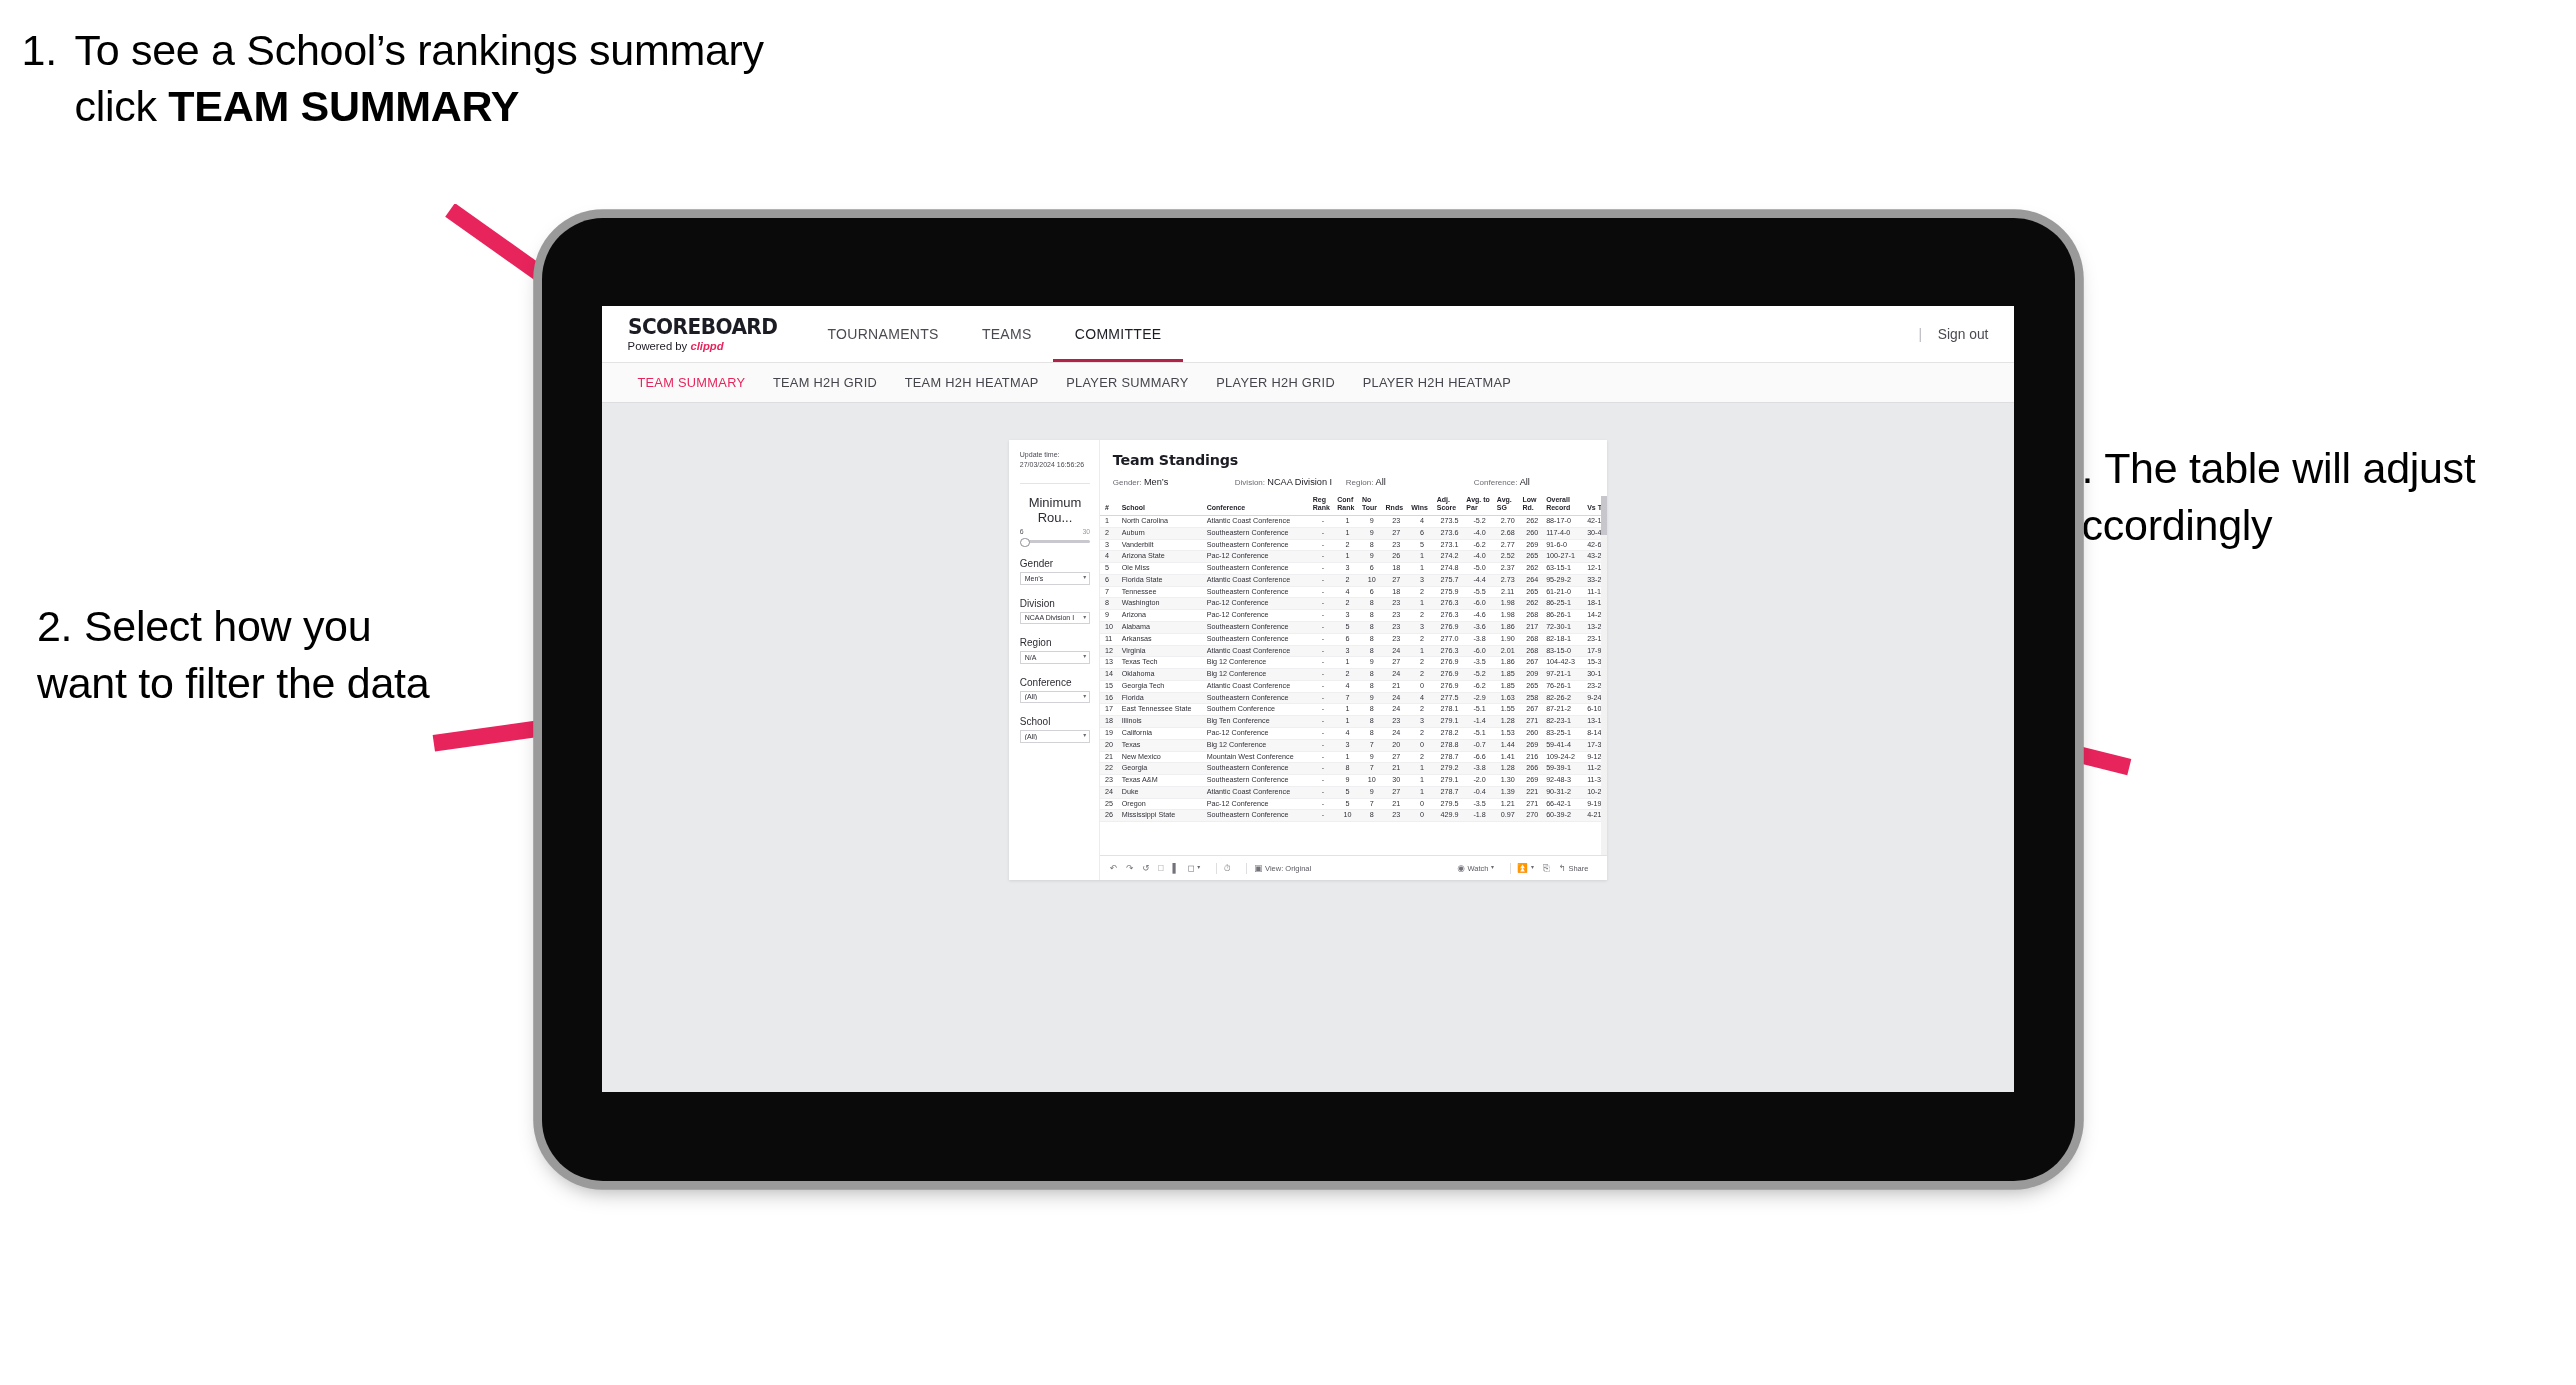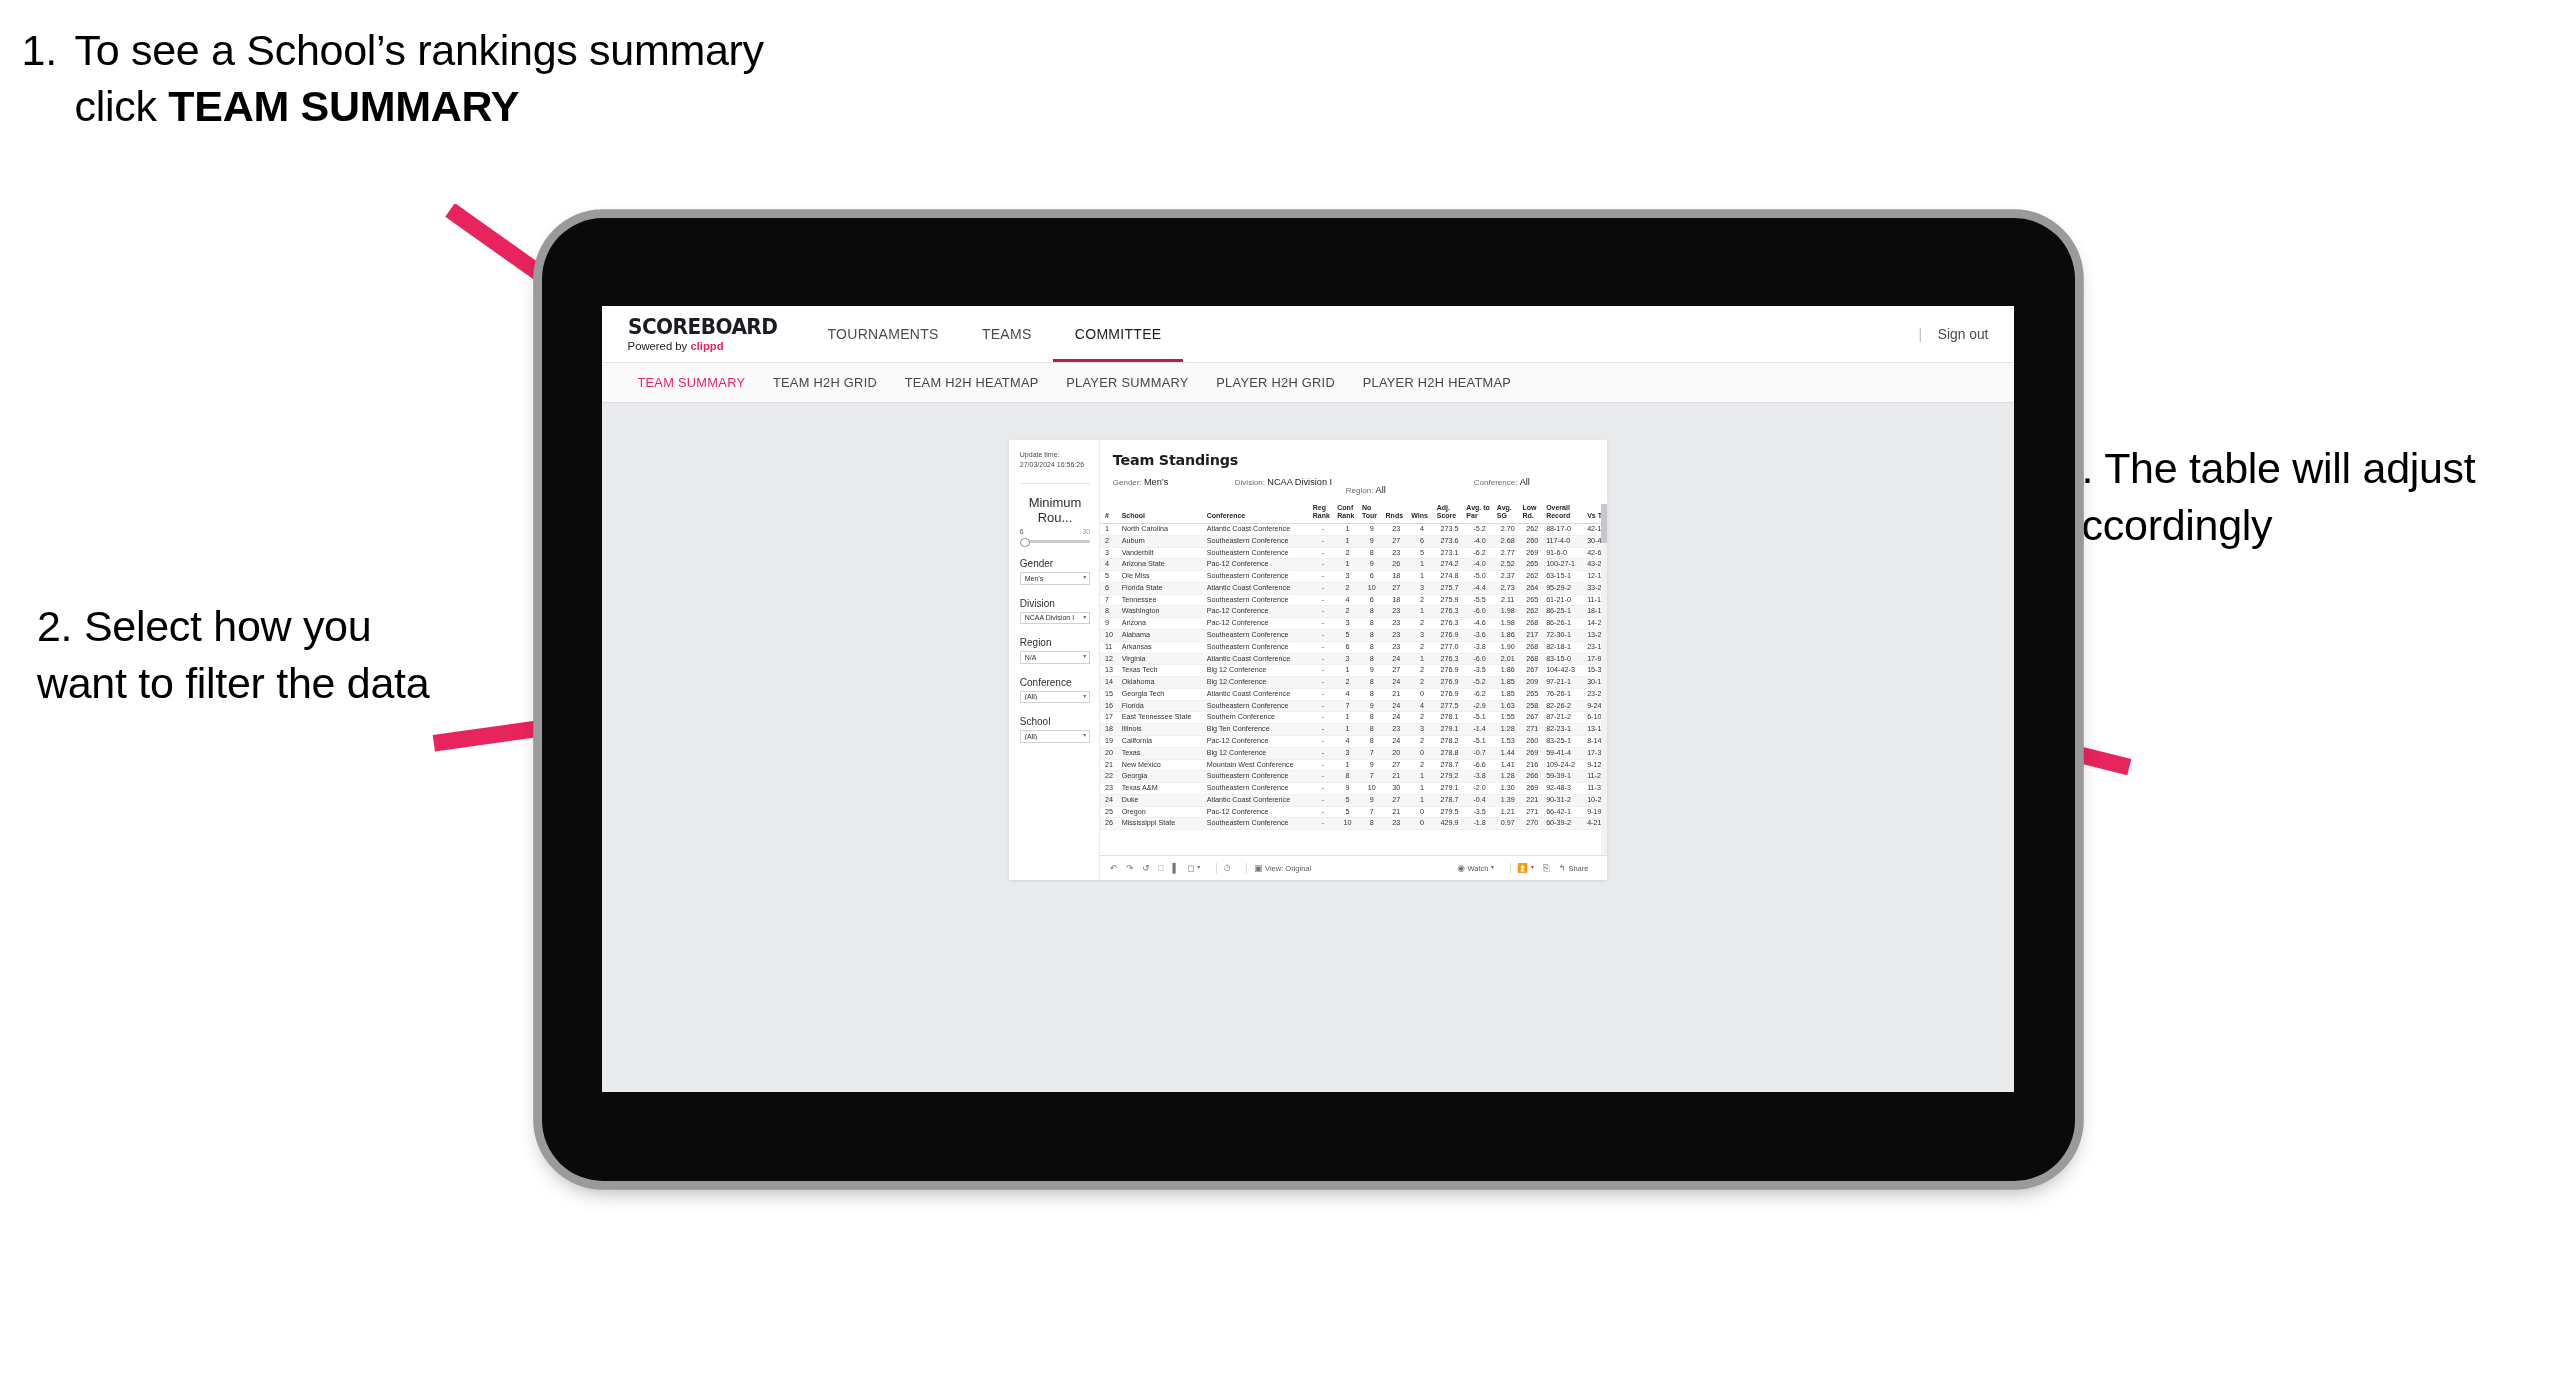--- a/index.html
+++ b/index.html
@@ -89,20 +89,21 @@
   #brand-sub {
     font-size: 11.3px;
     color: #1c1c24;
     margin-top: 2.9px;
     line-height: 1;
     white-space: nowrap;
   }
   #brand-sub .clippd {
     color: #e8245c;
     font-weight: bold;
+    font-style: italic;
   }
   .topnav {
     display: flex;
     align-items: center;
   }
   .topnav-item {
     padding: 0 21.6px;
     height: 100%;
     display: flex;
     align-items: center;
@@ -275,21 +276,21 @@
     display: flex;
     padding: 8.8px 0 9.8px 12.8px;
     font-size: 8px;
     color: #5a5a62;
   }
   .sub-f { margin-right: 0; }
   .sub-f .k { color: #6a6a72; }
   .sub-f .v { color: #1c1c24; font-size: 9.2px; font-weight: normal; }
   #sf-1 { width: 122px; }
   #sf-2 { width: 111px; }
-  #sf-3 { width: 128px; margin-top: 8px; }
+  #sf-3 { width: 128px; }
 
   table.standings {
     width: 100%;
     border-collapse: collapse;
     font-size: 7.2px;
     color: #2f2f37;
     table-layout: fixed;
   }
   table.standings thead th {
     font-size: 7px;

